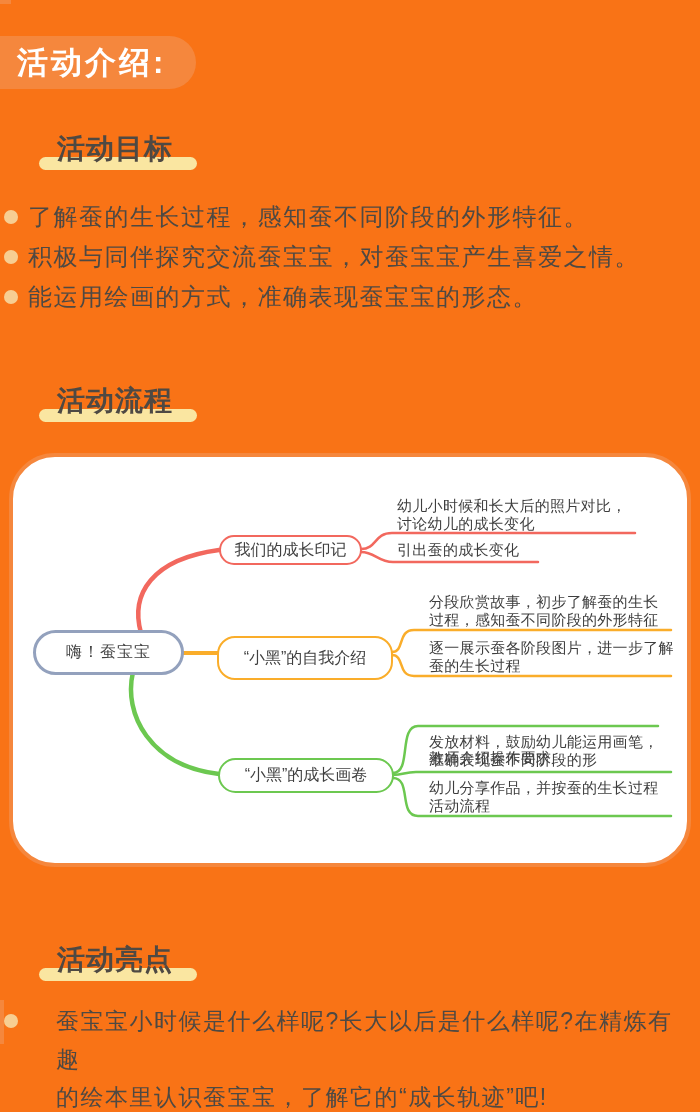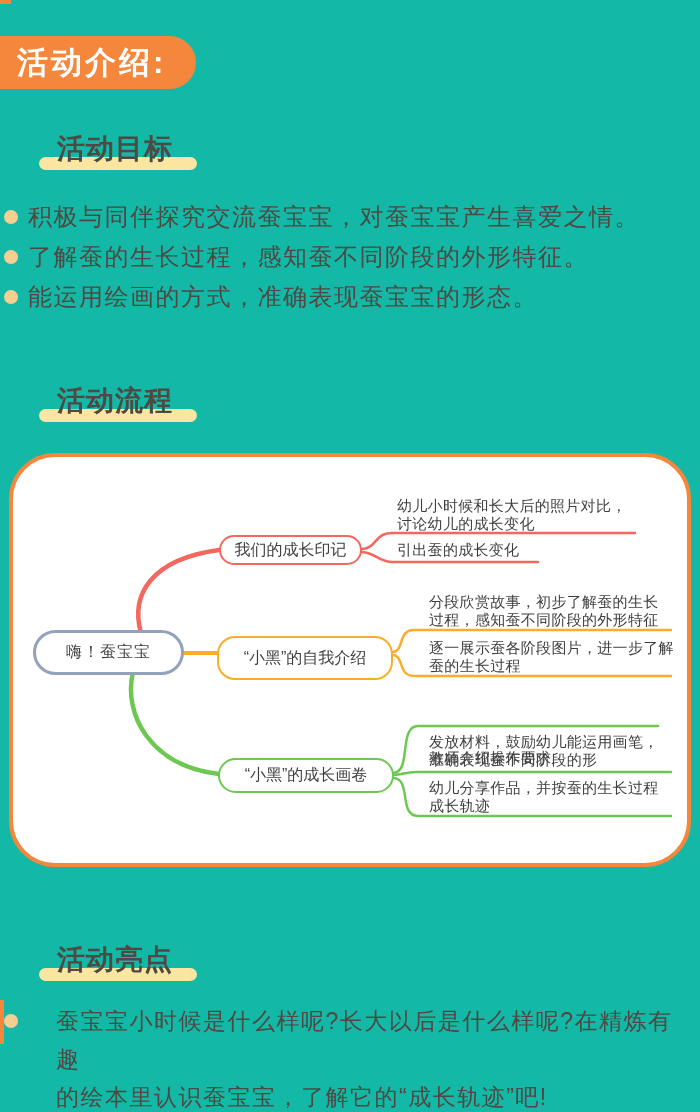--- a/index.html
+++ b/index.html
@@ -1,16 +1,16 @@
 <!DOCTYPE html>
 <html><head>
 <meta charset="utf-8">
 <style>
   html,body{margin:0;padding:0;background:#fff;}
-  .page{position:relative;width:700px;height:1112px;background:#14b8a6;overflow:hidden;
+  .page{position:relative;width:700px;height:1112px;background:#f97316;overflow:hidden;
         font-family:"Liberation Sans","DejaVu Sans",sans-serif;color:#4E4943;}
 
   
   .top-sliver{position:absolute;left:0;top:0;width:11px;height:4px;}
   .left-sliver{position:absolute;left:0;top:1000px;width:4px;height:44px;}
 
   
   .title-badge{position:absolute;left:0;top:36px;height:53px;border-radius:0 27px 27px 0;
                display:flex;align-items:center;padding:0 30px 0 17px;}
   .title-badge .badge-txt{font-size:31px;font-weight:bold;color:#ffffff;letter-spacing:3px;}
@@ -66,25 +66,25 @@
   </div>
 
   <div class="sec-heading" id="goals-heading">
     <span class="txt">活动目标</span>
     <span class="hl" style="background-color: rgb(250, 230, 161);"></span>
   </div>
 
   <ul class="goal-list">
     <li class="goal-item">
       <span class="dot" style="background-color: rgb(247, 206, 146);"></span>
-      <span class="goal-text">积极与同伴探究交流蚕宝宝，对蚕宝宝产生喜爱之情。</span>
+      <span class="goal-text">了解蚕的生长过程，感知蚕不同阶段的外形特征。</span>
     </li>
     <li class="goal-item">
       <span class="dot" style="background-color: rgb(247, 206, 146);"></span>
-      <span class="goal-text">了解蚕的生长过程，感知蚕不同阶段的外形特征。</span>
+      <span class="goal-text">积极与同伴探究交流蚕宝宝，对蚕宝宝产生喜爱之情。</span>
     </li>
     <li class="goal-item">
       <span class="dot" style="background-color: rgb(247, 206, 146);"></span>
       <span class="goal-text">能运用绘画的方式，准确表现蚕宝宝的形态。</span>
     </li>
   </ul>
 
   <div class="sec-heading" id="process-heading">
     <span class="txt">活动流程</span>
     <span class="hl" style="background-color: rgb(250, 230, 161);"></span>
@@ -127,21 +127,21 @@
 讨论幼儿的成长变化</div>
   <div class="mm-child" id="c01">引出蚕的成长变化</div>
   <div class="mm-child" id="c10">分段欣赏故事，初步了解蚕的生长
 过程，感知蚕不同阶段的外形特征</div>
   <div class="mm-child" id="c11">逐一展示蚕各阶段图片，进一步了解
 蚕的生长过程</div>
   <div class="mm-child" id="c20">教师介绍操作要求</div>
   <div class="mm-child" id="c21">发放材料，鼓励幼儿能运用画笔，
 准确表现蚕不同阶段的形</div>
   <div class="mm-child" id="c22">幼儿分享作品，并按蚕的生长过程
-成长轨迹</div>
+活动流程</div>
 
   <div class="sec-heading" id="highlights-heading">
     <span class="txt">活动亮点</span>
     <span class="hl" style="background-color: rgb(250, 230, 161);"></span>
   </div>
 
   <div class="highlight-para">
     <span class="dot" style="background-color: rgb(247, 206, 146);"></span>
     <span class="para-text">蚕宝宝小时候是什么样呢?长大以后是什么样呢?在精炼有趣
 的绘本里认识蚕宝宝，了解它的“成长轨迹”吧!</span>

